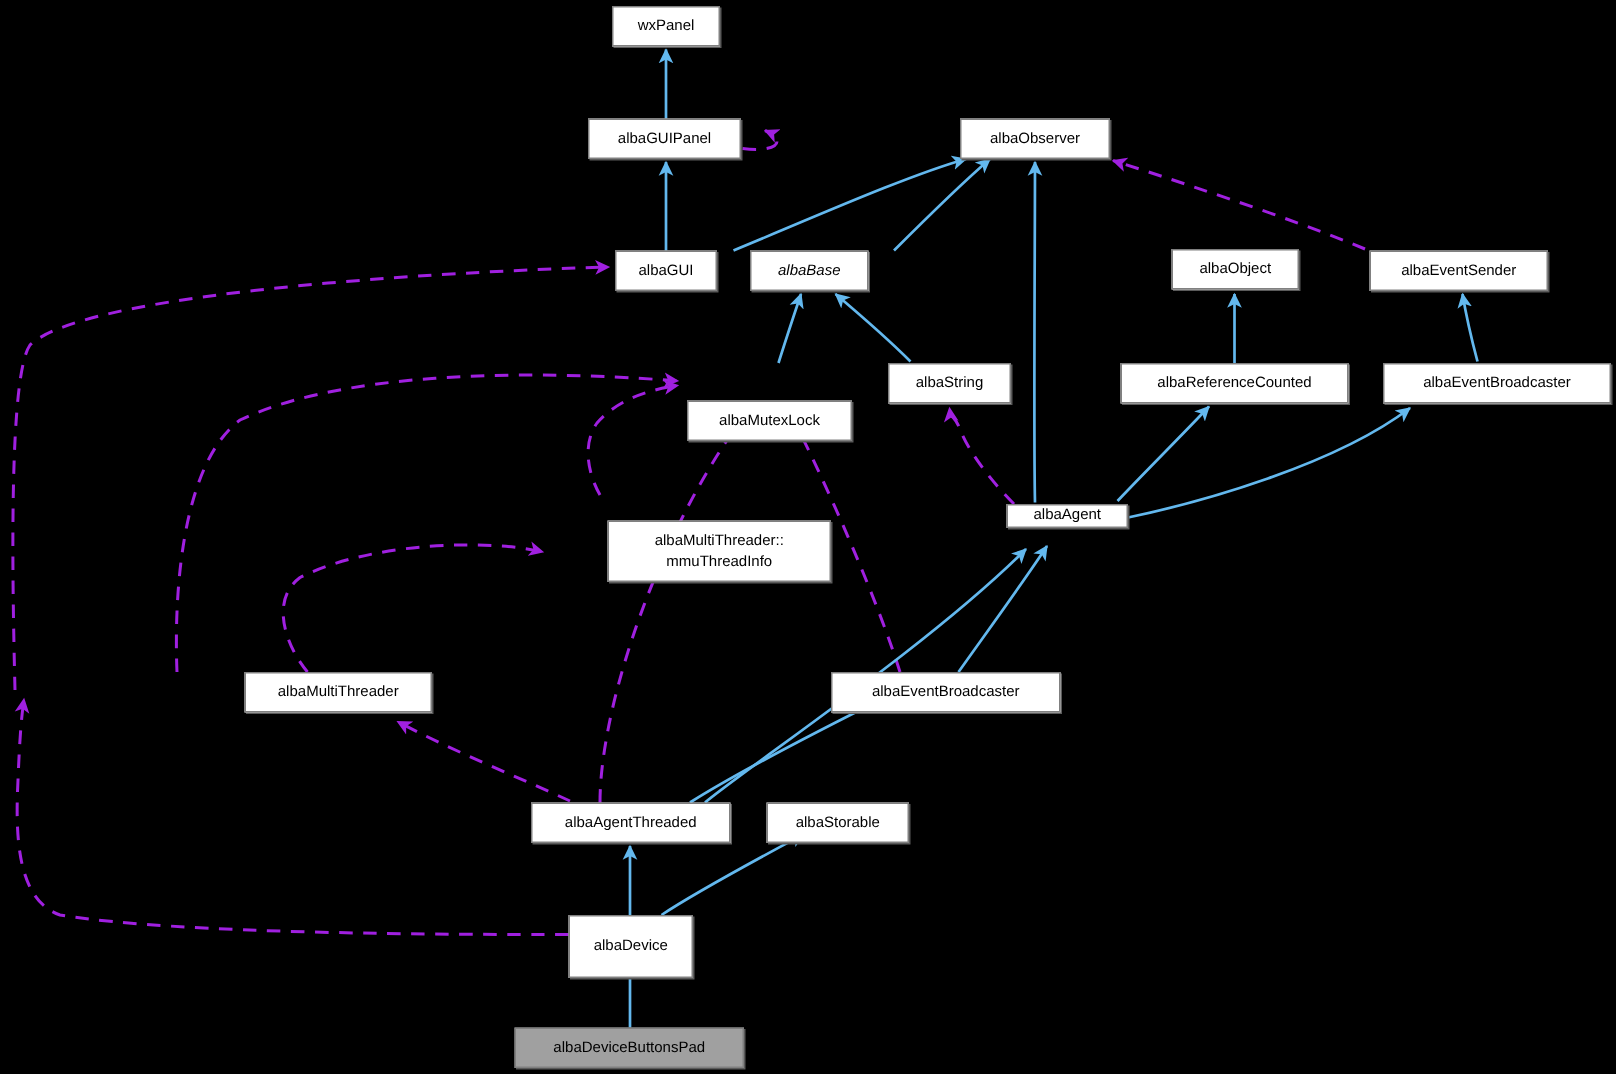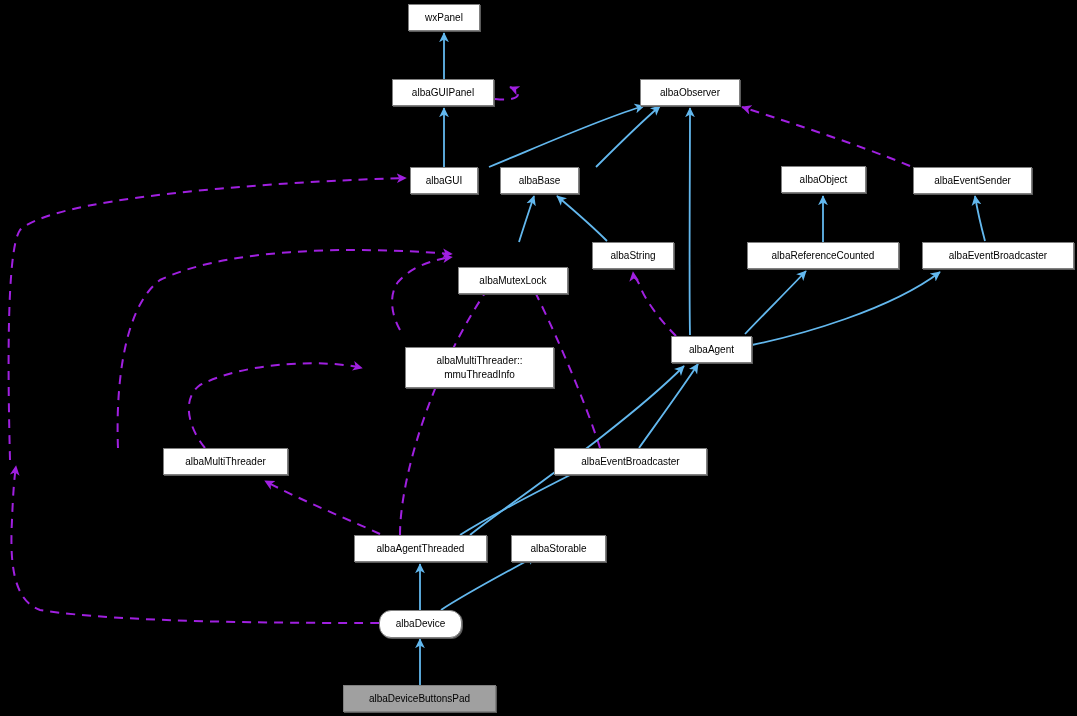--- a/index.html
+++ b/index.html
@@ -54,30 +54,30 @@
         <path d="M441,610 C465,594 510,570 536,556" stroke="#63b8ee" stroke-width="1.8" fill="none" marker-end="url(#ah-inh)"></path>
         <path d="M420,685 L420,639" stroke="#63b8ee" stroke-width="1.8" fill="none" marker-end="url(#ah-inh)"></path>
         <path d="M379,623 C300,623 120,623 40,610 C12,600 10,560 12,520 C13,495 14,480 16,466" stroke="#a020e0" stroke-width="2" fill="none" stroke-dasharray="9,7" marker-end="url(#ah-use)"></path>
       </g>
   </svg>
   <div id="node-layer">
       <div class="node" style="left: 408px; top: 4px; width: 72px; height: 27px;">wxPanel</div>
       <div class="node" style="left: 392px; top: 79px; width: 102px; height: 27px;">albaGUIPanel</div>
       <div class="node" style="left: 640px; top: 79px; width: 100px; height: 27px;">albaObserver</div>
       <div class="node" style="left: 410px; top: 167px; width: 68px; height: 27px;">albaGUI</div>
-      <div class="node" style="left: 500px; top: 167px; width: 79px; height: 27px;">albaBase</div>
+      <div class="node" style="left: 500px; top: 167px; width: 79px; height: 27px; font-style: italic;">albaBase</div>
       <div class="node" style="left: 781px; top: 166px; width: 85px; height: 27px;">albaObject</div>
       <div class="node" style="left: 913px; top: 167px; width: 119px; height: 27px;">albaEventSender</div>
       <div class="node" style="left: 458px; top: 242px; width: 110px; height: 27px; margin-top: 25px;">albaMutexLock</div>
       <div class="node" style="left: 592px; top: 242px; width: 82px; height: 27px;">albaString</div>
       <div class="node" style="left: 747px; top: 242px; width: 152px; height: 27px;">albaReferenceCounted</div>
       <div class="node" style="left: 922px; top: 242px; width: 152px; height: 27px;">albaEventBroadcaster</div>
       <div class="node" style="left: 358px; top: 347px; width: 149px; height: 41px; margin-left: 47px;">albaMultiThreader::
 mmuThreadInfo</div>
-      <div class="node" style="left: 671px; top: 336px; width: 81px; height: 27px;">albaAgent</div>
+      <div class="node" style="left: 671px; top: 336px; width: 81px; height: 16px;">albaAgent</div>
       <div class="node" style="left: 163px; top: 448px; width: 125px; height: 27px;">albaMultiThreader</div>
       <div class="node" style="left: 554px; top: 448px; width: 153px; height: 27px;">albaEventBroadcaster</div>
       <div class="node" style="left: 354px; top: 535px; width: 133px; height: 27px;">albaAgentThreaded</div>
       <div class="node" style="left: 511px; top: 535px; width: 95px; height: 27px;">albaStorable</div>
-      <div class="node" style="left: 379px; top: 610px; width: 83px; height: 28px; border-radius: 12px;">albaDevice</div>
+      <div class="node" style="left: 379px; top: 610px; width: 83px; height: 42px;">albaDevice</div>
       <div class="node current" style="left: 343px; top: 685px; width: 153px; height: 27px;">albaDeviceButtonsPad</div>
     </div>
 </div>
 
 </body></html>

